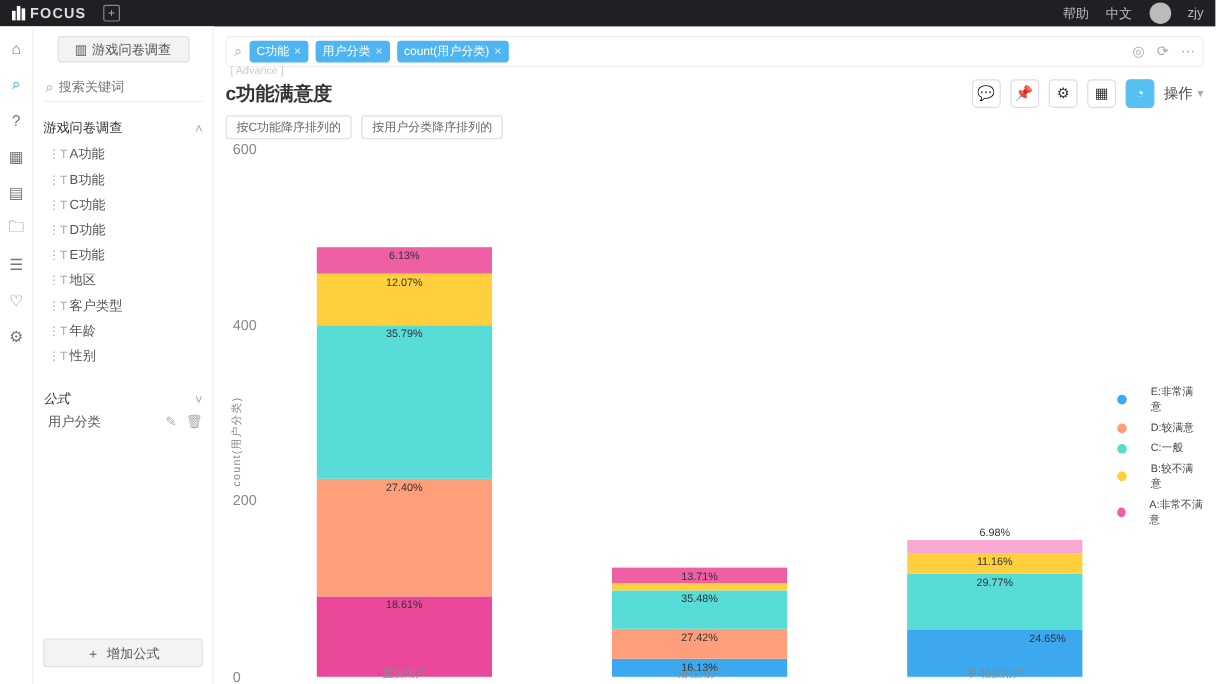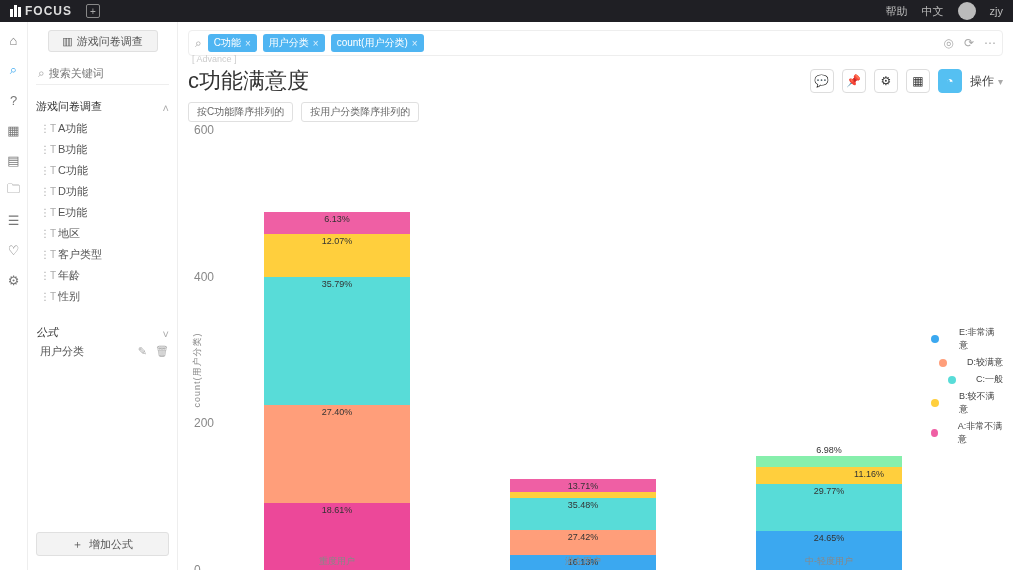--- a/index.html
+++ b/index.html
@@ -34,34 +34,34 @@
   .formula-item .actions { margin-left:auto; display:flex; gap:8px; color:#aaa; }
   .addformula { margin-top:auto; margin-bottom:6px; height:24px; background:#f3f3f3; border:1px solid #e0e0e0; border-radius:3px; display:flex; align-items:center; justify-content:center; gap:6px; font-size:11px; color:#555; cursor:pointer; }
 
   .main { flex:1; display:flex; flex-direction:column; padding:8px 10px 0 10px; overflow:hidden;}
   .querybar { display:flex; align-items:center; gap:6px; border:1px solid #eee; border-radius:4px; padding:3px 6px; }
   .pill { display:flex; align-items:center; gap:4px; background:#4fb5f2; color:#fff; border-radius:3px; font-size:10px; padding:2px 6px; }
   .pill .x { opacity:.8; cursor:pointer; }
   .qb-right { margin-left:auto; display:flex; gap:10px; color:#aaa; }
 
   .titlebar { display:flex; align-items:center; margin-top:10px; gap:10px; }
-  .titlebar h2 { font-size:22px; font-weight:400; }
+  .titlebar h2 { font-size:16px; font-weight:700; }
   .titlebar .tools { margin-left:auto; display:flex; align-items:center; gap:8px; }
   .iconbtn { width:24px; height:24px; border:1px solid #ddd; border-radius:4px; display:flex; align-items:center; justify-content:center; color:#333; cursor:pointer; }
   .iconbtn.active { background:#55c0f2; color:#fff; border-color:#55c0f2; }
   .opbtn { display:flex; align-items:center; gap:4px; font-size:12px; color:#444; cursor:pointer; }
 
   .sortrow { display:flex; gap:8px; margin-top:6px; }
   .sortchip { border:1px solid #e0e0e0; border-radius:3px; padding:2px 8px; font-size:10px; color:#666; background:#fff; cursor:pointer; }
 
   
   .chartwrap { flex:1; position:relative; margin-top:4px; display:flex; }
   .chartarea { flex:1; position:relative; }
   .legend { width:72px; padding-top:200px; }
-  .legend .litem { display:flex; align-items:center; gap:20px; font-size:9px; color:#444; margin-bottom:4px;justify-content:flex-end; }
+  .legend .litem { display:flex; align-items:center; gap:20px; font-size:9px; color:#444; margin-bottom:4px; }
   .legend .dot { width:8px; height:8px; border-radius:50%; }
 
   .axis-label { position:absolute; left:3px; top:55%; transform: rotate(-90deg) translateX(-50%); transform-origin:left top; font-size:9px; color:#888; letter-spacing:1px;}
   .ytick { position:absolute; left:6px; font-size:12px; color:#888; transform:translateY(-50%); }
 
   .plot { position:absolute; left:36px; right:0; top:4px; bottom:20px; }
   .bars { position:absolute; inset:0; }
   .barstack { position:absolute; bottom:0; width:146px; display:flex; flex-direction:column-reverse; }
   .seg { position:relative; width:100%; }
   .seglbl { position:absolute; left:50%; transform:translateX(-50%); top:-3px; font-size:9px; color:#333; white-space:nowrap;}
@@ -255,29 +255,29 @@
                 </div>
                 <div class="seg" style="background: rgb(255, 207, 61); height: 6.60176px;">
                   <span class="seglbl" style="top: -11px;">7.26%</span>
                 </div>
                 <div class="seg" style="background: rgb(239, 95, 164); height: 12.467px;">
                   <span class="seglbl" style="top: 2px; color: rgb(51, 51, 51);">13.71%</span>
                 </div>
               </div>
               <div class="barstack" style="left: 532px;">
                 <div class="seg" style="background: rgb(59, 168, 240); height: 38.8648px;">
-                  <span class="seglbl" style="top: 2px; color: rgb(51, 51, 51);">24.65%</span>
+                  <span class="seglbl" style="top: 2px; color: rgb(51, 51, 51); margin-left: 44px;">24.65%</span>
                 </div>
                 <div class="seg" style="background: rgb(88, 220, 216); height: 46.9374px;">
                   <span class="seglbl" style="top: 2px; color: rgb(51, 51, 51);">29.77%</span>
                 </div>
                 <div class="seg" style="background: rgb(255, 207, 61); height: 17.5956px;">
-                  <span class="seglbl" style="top: 2px; color: rgb(51, 51, 51); margin-left: 40px;">11.16%</span>
-                </div>
-                <div class="seg" style="background: #86efac; height: 11.0051px;">
+                  <span class="seglbl" style="top: 2px; color: rgb(51, 51, 51);">11.16%</span>
+                </div>
+                <div class="seg" style="background: #f9a8d4; height: 11.0051px;">
                   <span class="seglbl" style="top: -11px;">6.98%</span>
                 </div>
               </div>
             </div>
         </div>
         <div id="yticks">
             <span class="ytick" style="top: 444px;">0</span>
             <span class="ytick" style="top: 297.333px;">200</span>
             <span class="ytick" style="top: 150.667px;">400</span>
             <span class="ytick" style="top: 4px;">600</span>

